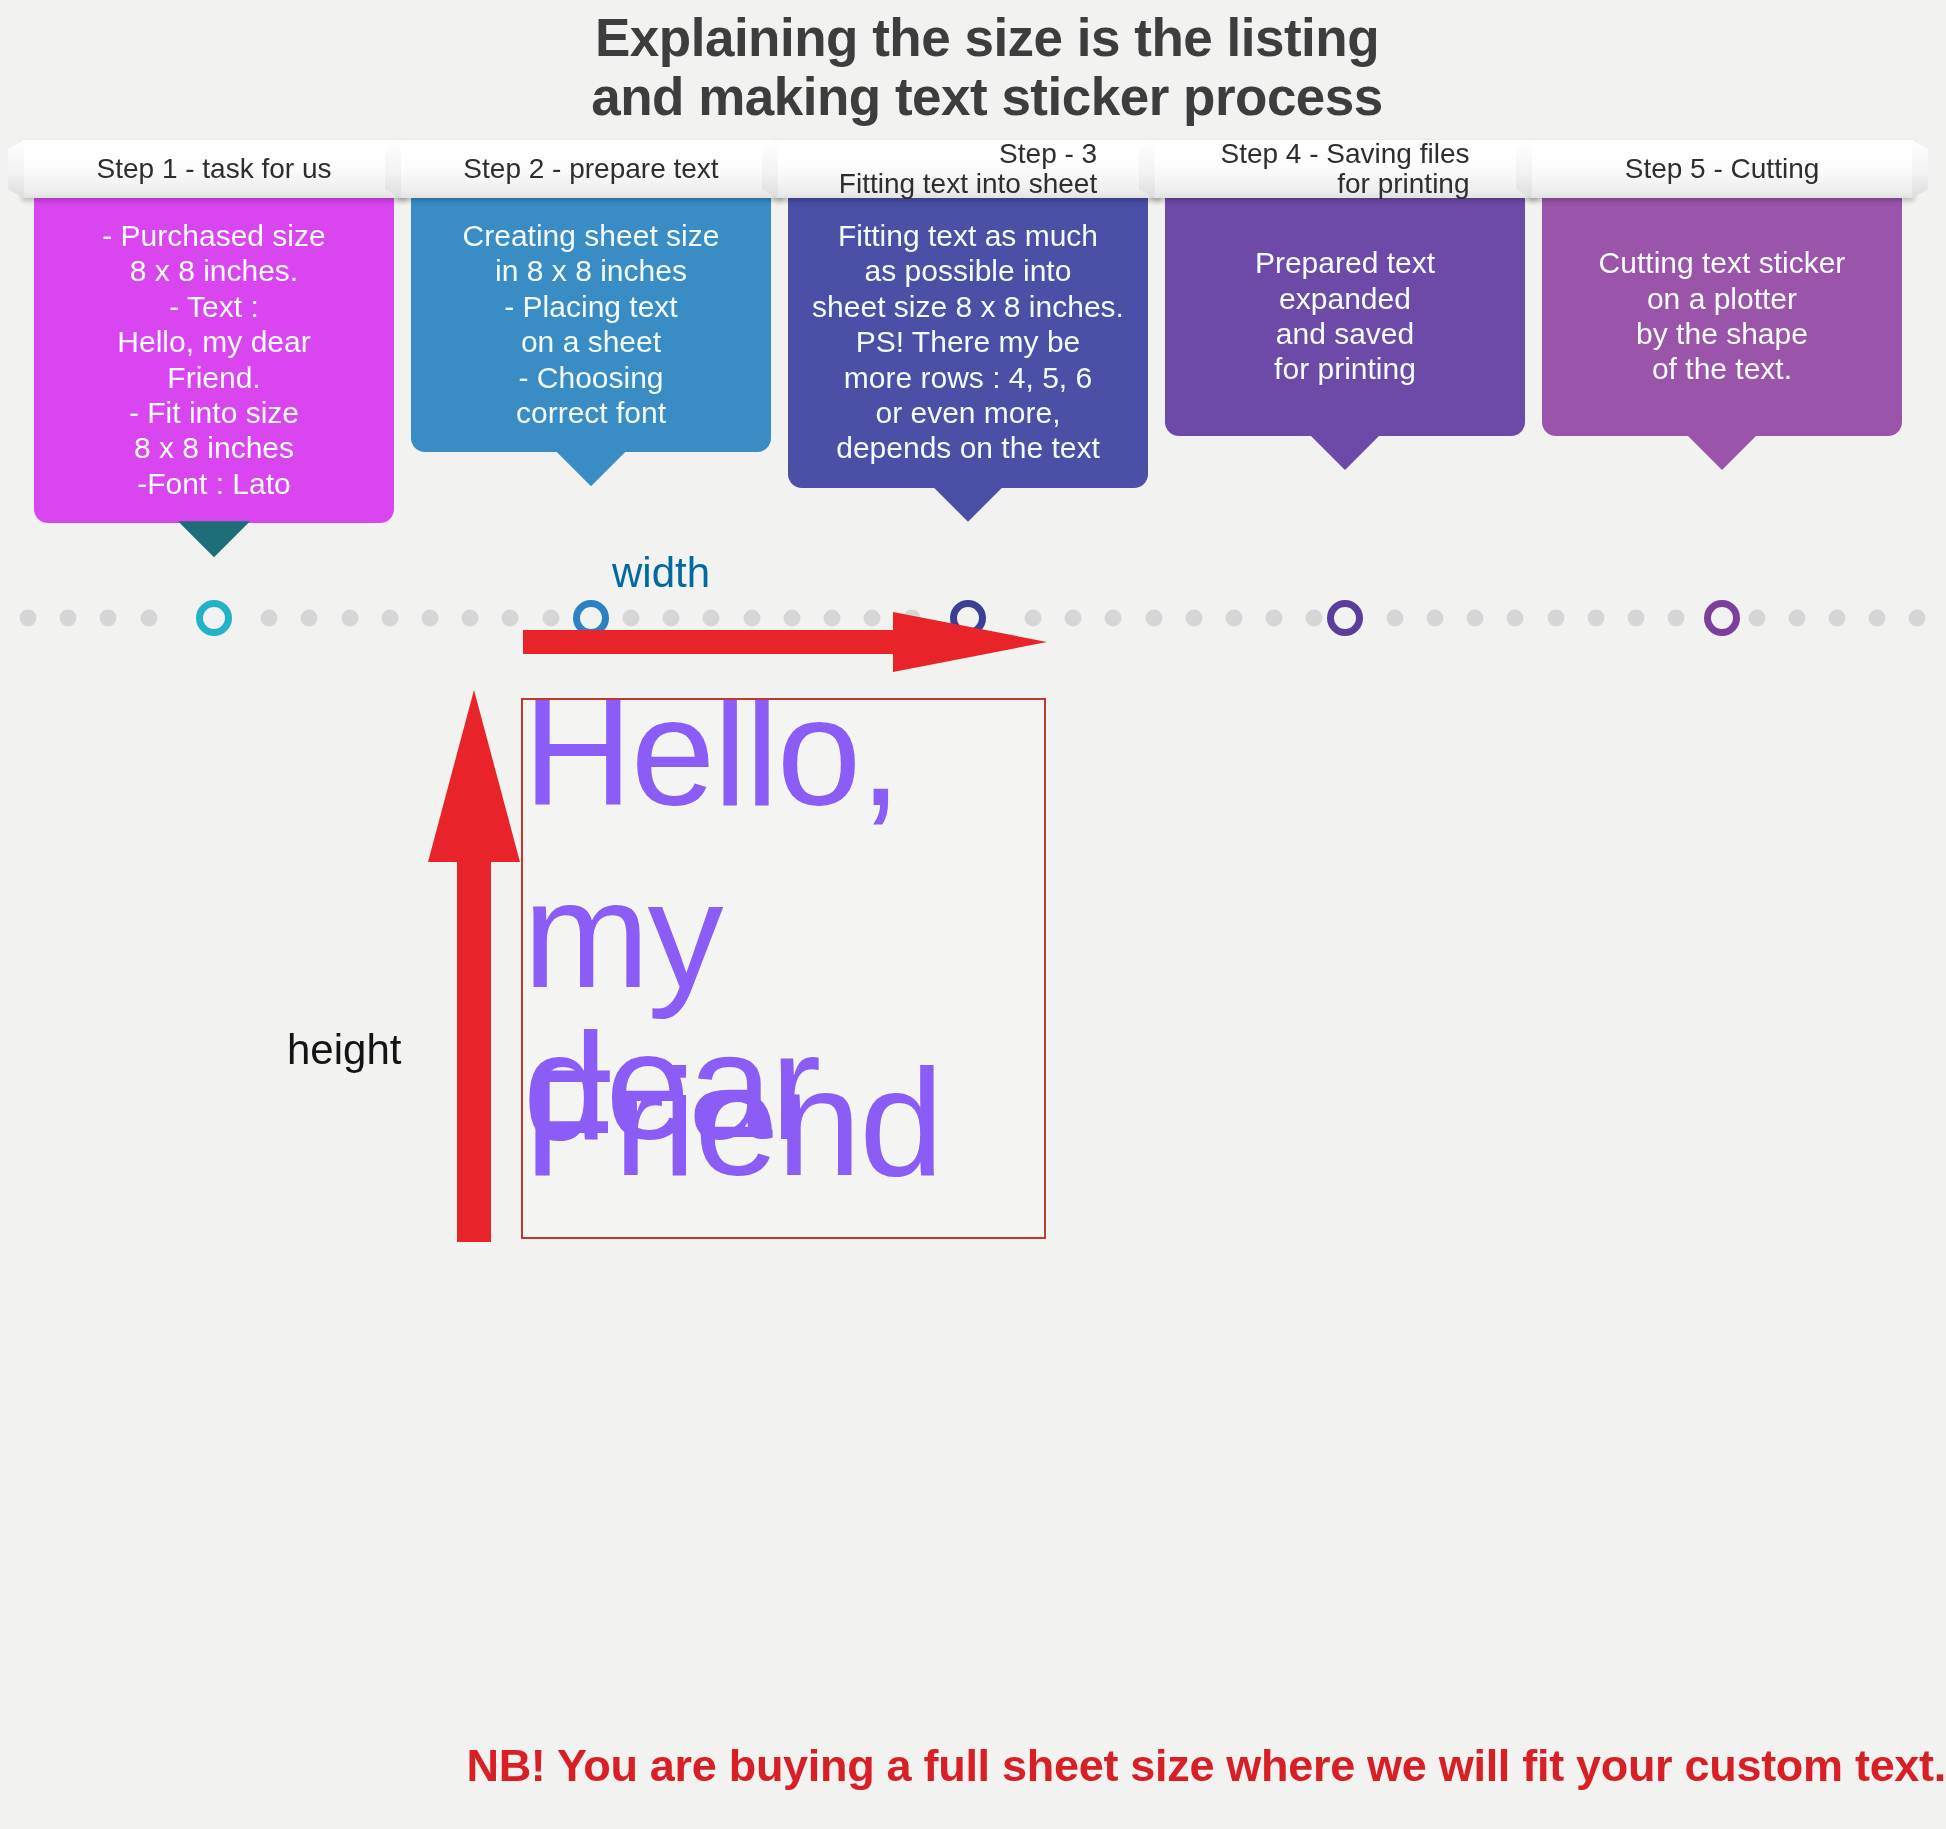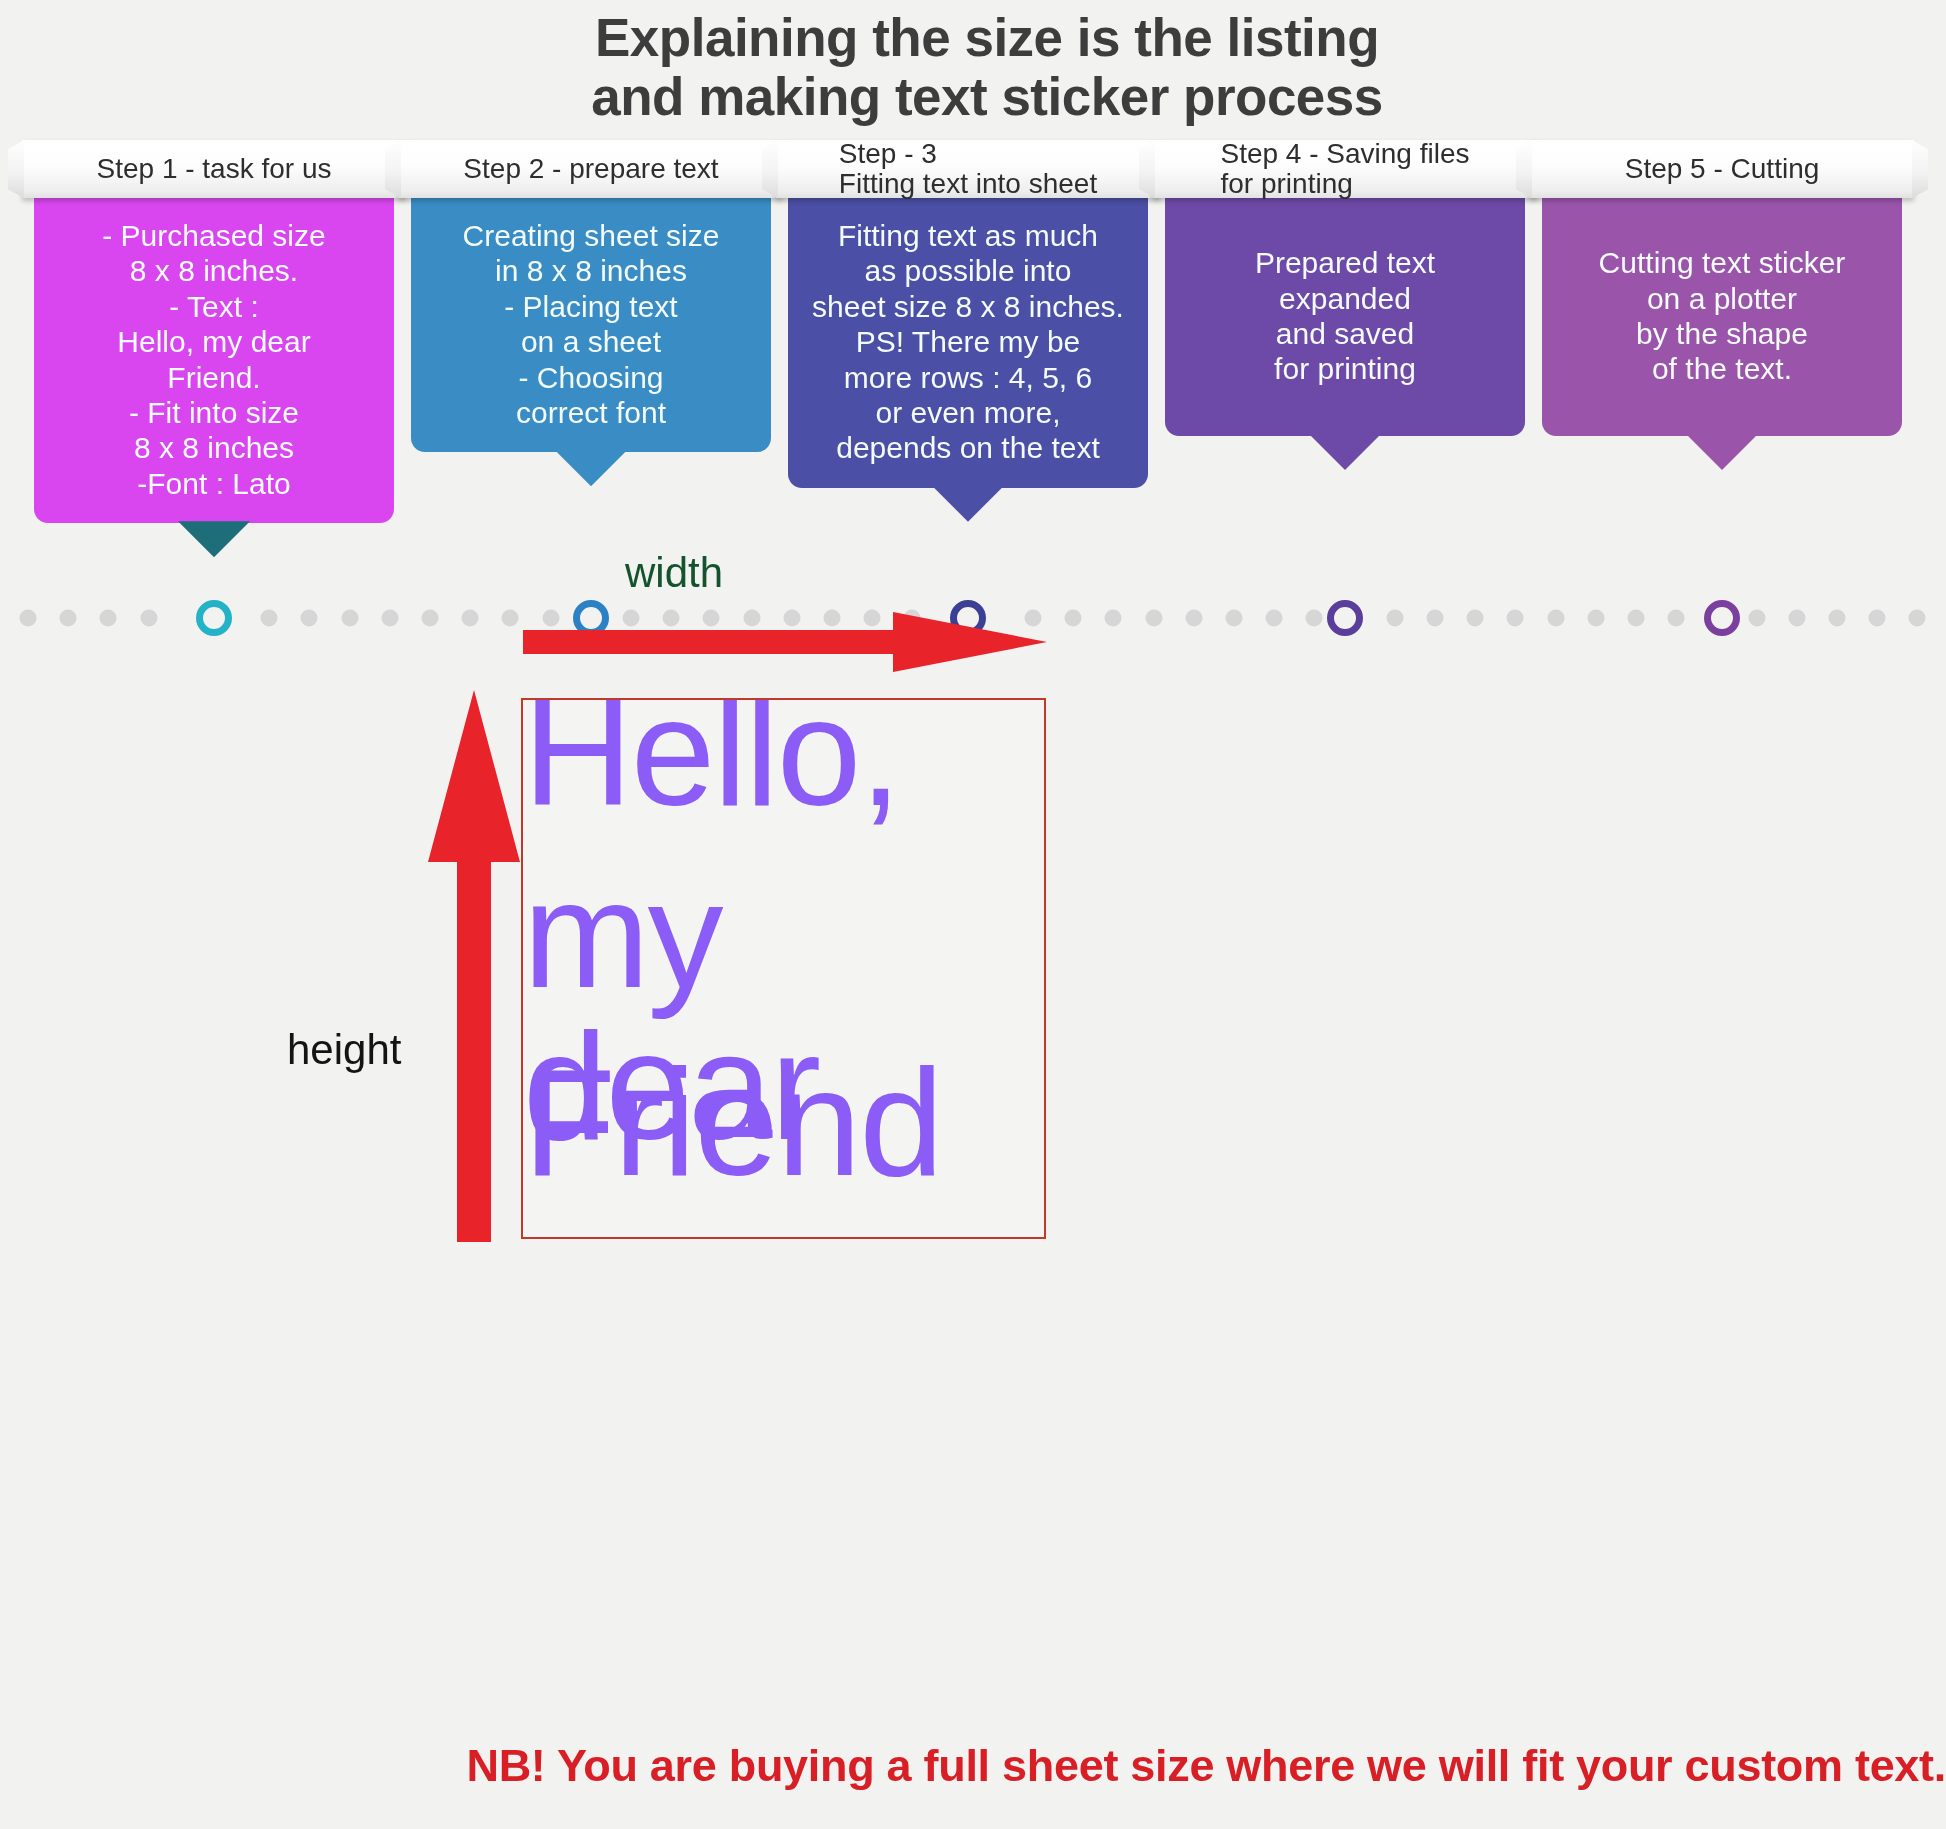--- a/index.html
+++ b/index.html
@@ -45,21 +45,21 @@
     align-items: center;
     justify-content: center;
     z-index: 4;
     margin-left: -12px;
     margin-right: -12px;
     padding: 0 22px;
   }
   .ribbon-text {
     font-size: 28px;
     color: #2e2e2e;
-    text-align: left;
+    text-align: right;
     line-height: 1.08;
     white-space: pre-line;
   }
   .ribbon::before, .ribbon::after {
     content: "";
     position: absolute;
     top: 0; width: 16px; height: 58px;
     background: linear-gradient(180deg,#ffffff 0%,#f3f3f3 55%,#dcdcdc 100%);
   }
   .ribbon::before { left: -14px; clip-path: polygon(100% 0, 100% 100%, 0 85%, 0 16%); }
@@ -109,22 +109,22 @@
   .ring {
     position: absolute; top: 50%;
     width: 36px; height: 36px; border-radius: 50%;
     border: 7px solid #23b2c8;
     background: #f2f2f1;
     transform: translate(-50%,-50%);
   }
 
   
   .lbl-width {
-    position: absolute; left: 625px; top: 549px;
-    font-size: 42px; color: #14532d;
+    position: absolute; left: 612px; top: 549px;
+    font-size: 42px; color: #0369a1;
   }
   .lbl-height {
     position: absolute; left: 287px; top: 1026px;
     font-size: 42px; color: #141414;
   }
   .arrow-h {
     position: absolute; left: 523px; top: 610px;
     width: 524px; height: 64px;
   }
   .arrow-v {

